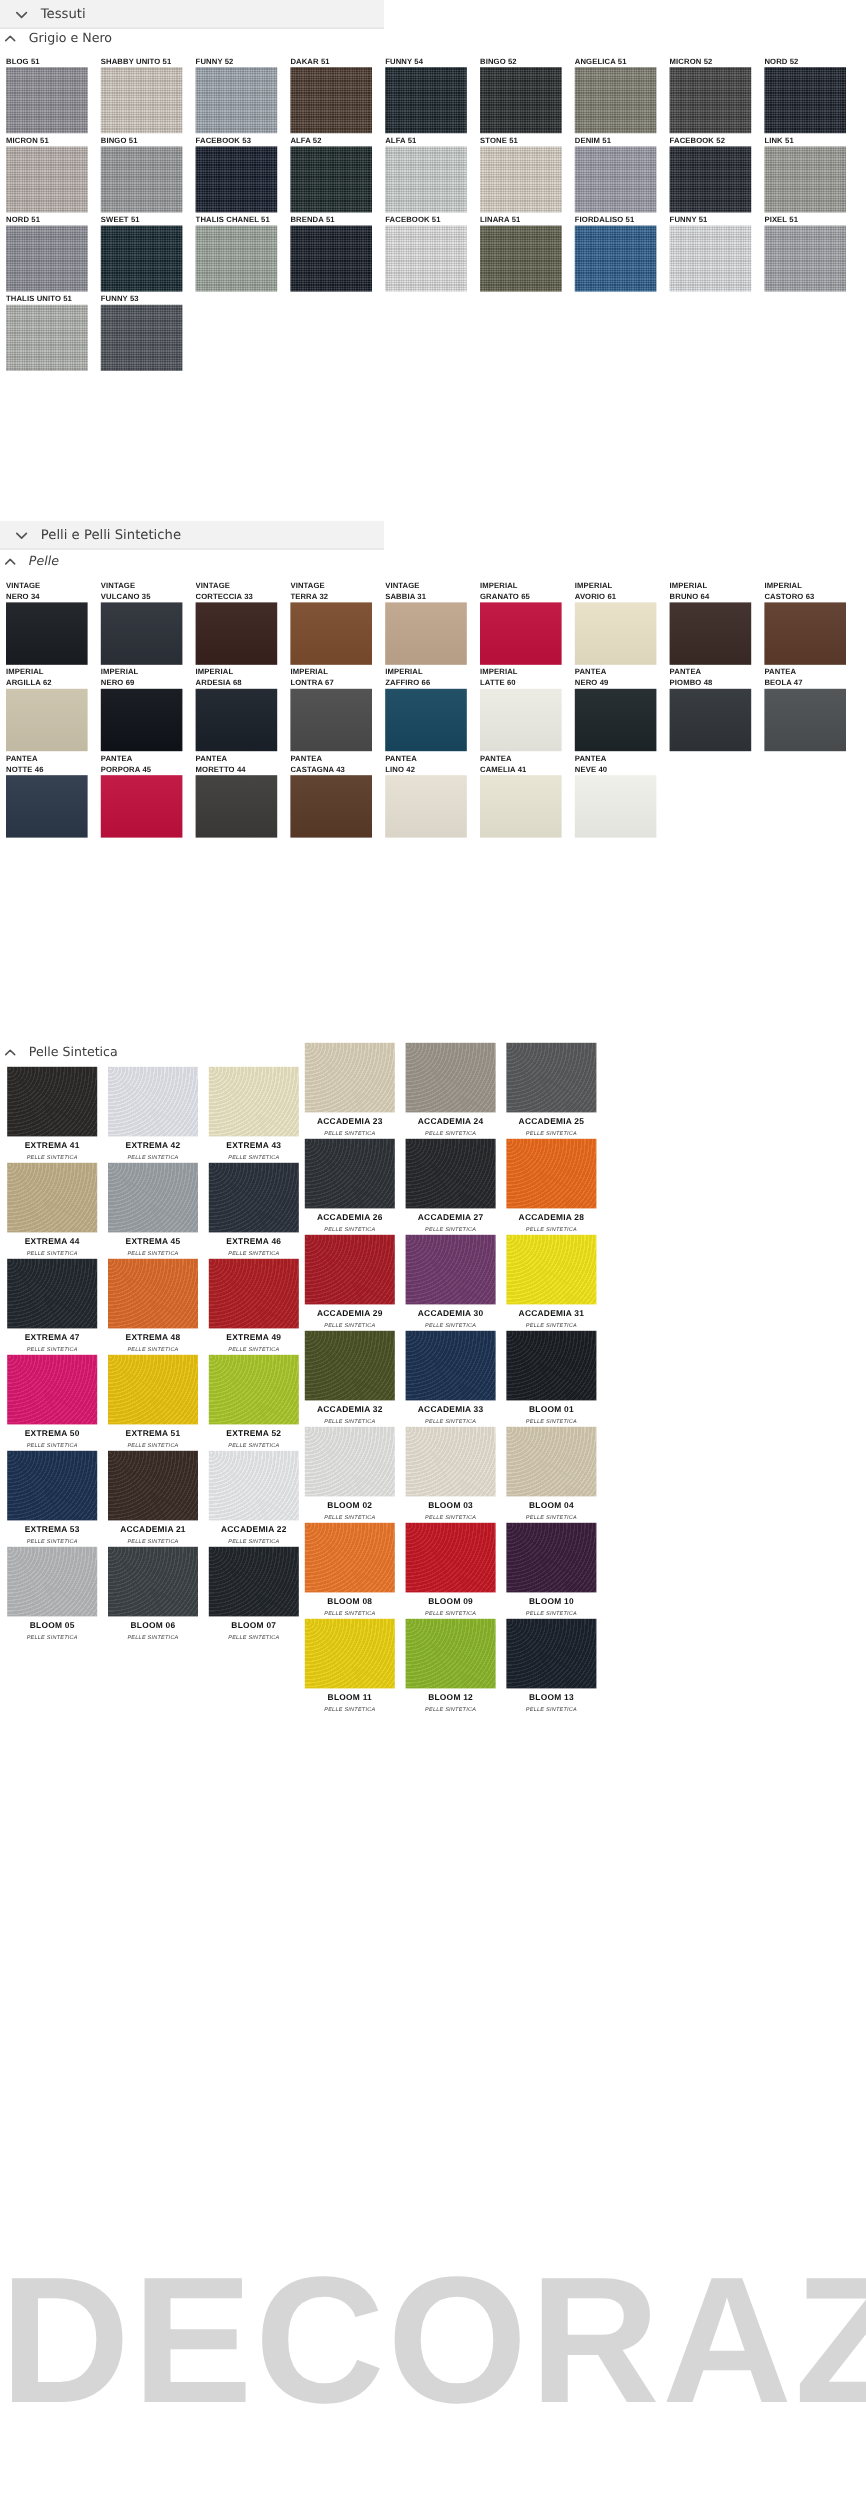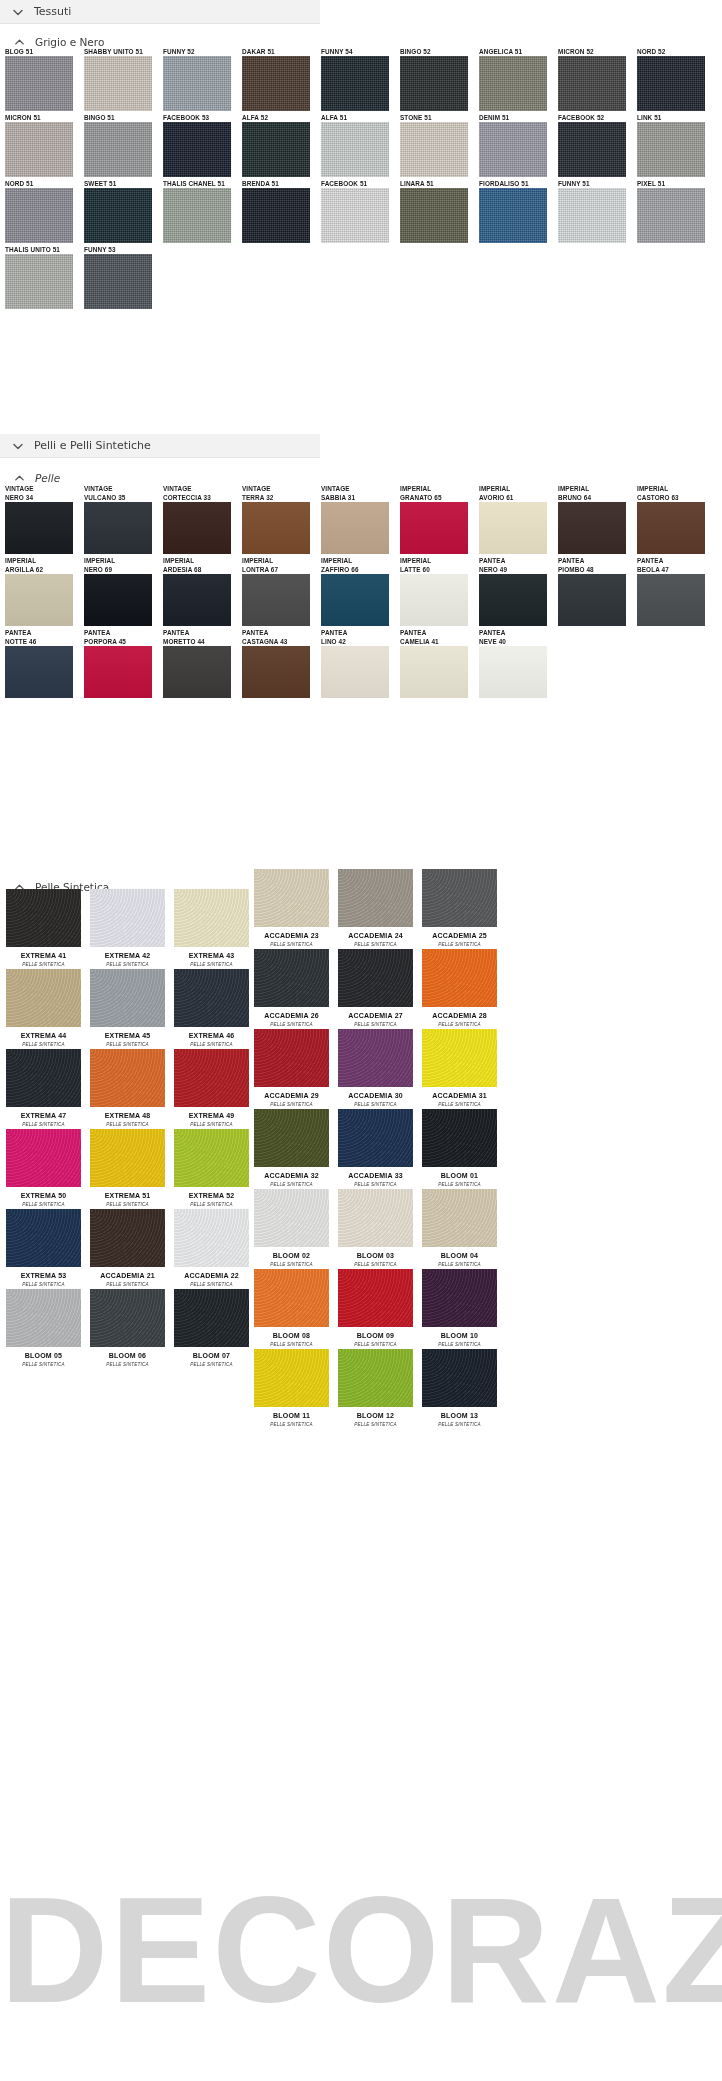--- a/index.html
+++ b/index.html
@@ -55,22 +55,22 @@
   .section-bar .chev svg { display: block; }
   .section-bar .lbl {
     font-size: 11px;
     color: #3d3d3d;
     font-family: "DejaVu Sans", sans-serif;
   }
 
   .sub-bar {
     height: 22px;
     display: flex;
-    align-items: flex-end;
-    padding-left: 13px;
+    align-items: flex-start;
+    padding-left: 2px;
     cursor: pointer;
   }
   .sub-bar .chev {
     width: 13px; height: 13px;
     display: inline-block;
     flex: 0 0 auto;
     margin-right: 9px;
   }
   .sub-bar .lbl {
     font-size: 10.5px;

